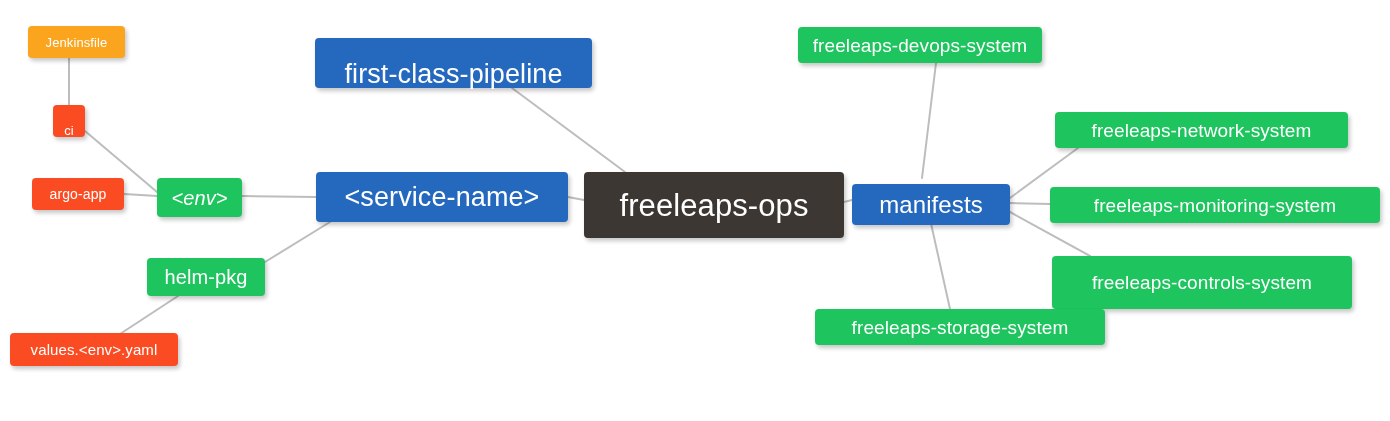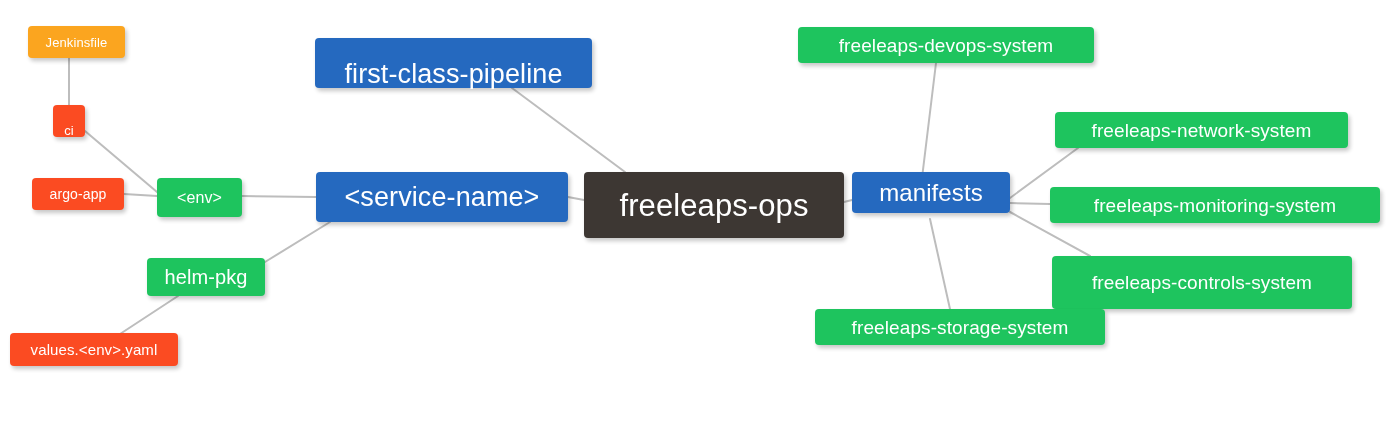--- a/index.html
+++ b/index.html
@@ -75,42 +75,42 @@
   <div id="node-layer">
       <div class="node" style="left: 20px; top: 26px; width: 97px; height: 32px; background: rgb(251, 165, 31); font-size: 13px; margin-left: 8px;">
         <span class="node-label">Jenkinsfile</span>
       </div>
       <div class="node" style="left: 53px; top: 105px; width: 32px; height: 32px; background: rgb(251, 75, 34); font-size: 13px; align-items: flex-end;">
         <span class="node-label">ci</span>
       </div>
       <div class="node" style="left: 32px; top: 178px; width: 92px; height: 32px; background: rgb(251, 75, 34); font-size: 14px; text-align: right;">
         <span class="node-label">argo-app</span>
       </div>
-      <div class="node" style="left: 157px; top: 178px; width: 85px; height: 39px; background: rgb(30, 196, 94); font-size: 16px;">
+      <div class="node" style="left: 157px; top: 178px; width: 85px; height: 39px; background: rgb(30, 196, 94); font-size: 20px; font-style: italic;">
         <span class="node-label">&lt;env&gt;</span>
       </div>
       <div class="node" style="left: 147px; top: 258px; width: 118px; height: 38px; background: rgb(30, 196, 94); font-size: 20px;">
         <span class="node-label">helm-pkg</span>
       </div>
       <div class="node" style="left: 10px; top: 333px; width: 168px; height: 33px; background: rgb(251, 75, 34); font-size: 15px;">
         <span class="node-label">values.&lt;env&gt;.yaml</span>
       </div>
       <div class="node" style="left: 315px; top: 38px; width: 277px; height: 50px; background: rgb(37, 105, 191); font-size: 27px; align-items: flex-end;">
         <span class="node-label">first-class-pipeline</span>
       </div>
       <div class="node" style="left: 316px; top: 172px; width: 252px; height: 50px; background: rgb(37, 105, 191); font-size: 27px;">
         <span class="node-label">&lt;service-name&gt;</span>
       </div>
       <div class="node" style="left: 584px; top: 172px; width: 260px; height: 66px; background: rgb(61, 55, 51); font-size: 31px;">
         <span class="node-label">freeleaps-ops</span>
       </div>
-      <div class="node" style="left: 852px; top: 172px; width: 158px; height: 41px; background: rgb(37, 105, 191); font-size: 24px;">
+      <div class="node" style="left: 852px; top: 184px; width: 158px; height: 41px; background: rgb(37, 105, 191); font-size: 24px;">
         <span class="node-label">manifests</span>
       </div>
-      <div class="node" style="left: 798px; top: 27px; width: 296px; height: 36px; background: rgb(30, 196, 94); font-size: 19px;">
+      <div class="node" style="left: 798px; top: 27px; width: 244px; height: 36px; background: rgb(30, 196, 94); font-size: 19px;">
         <span class="node-label">freeleaps-devops-system</span>
       </div>
       <div class="node" style="left: 1055px; top: 112px; width: 293px; height: 36px; background: rgb(30, 196, 94); font-size: 19px;">
         <span class="node-label">freeleaps-network-system</span>
       </div>
       <div class="node" style="left: 1050px; top: 187px; width: 330px; height: 36px; background: rgb(30, 196, 94); font-size: 19px;">
         <span class="node-label">freeleaps-monitoring-system</span>
       </div>
       <div class="node" style="left: 1052px; top: 256px; width: 300px; height: 53px; background: rgb(30, 196, 94); font-size: 19px;">
         <span class="node-label">freeleaps-controls-system</span>

